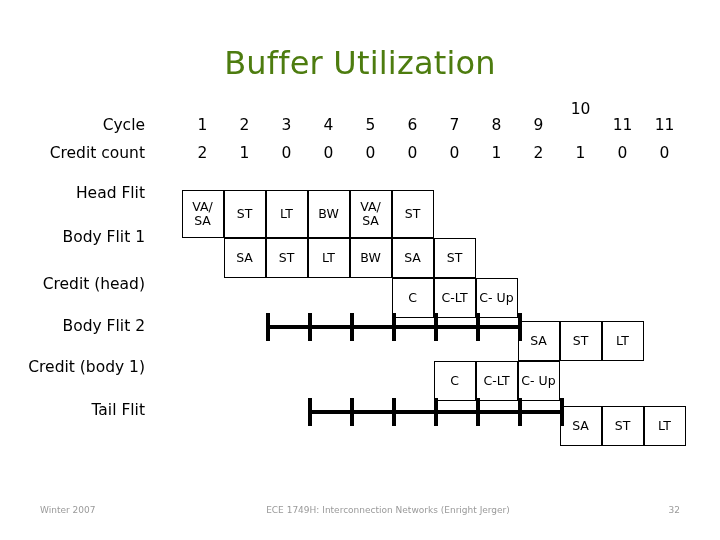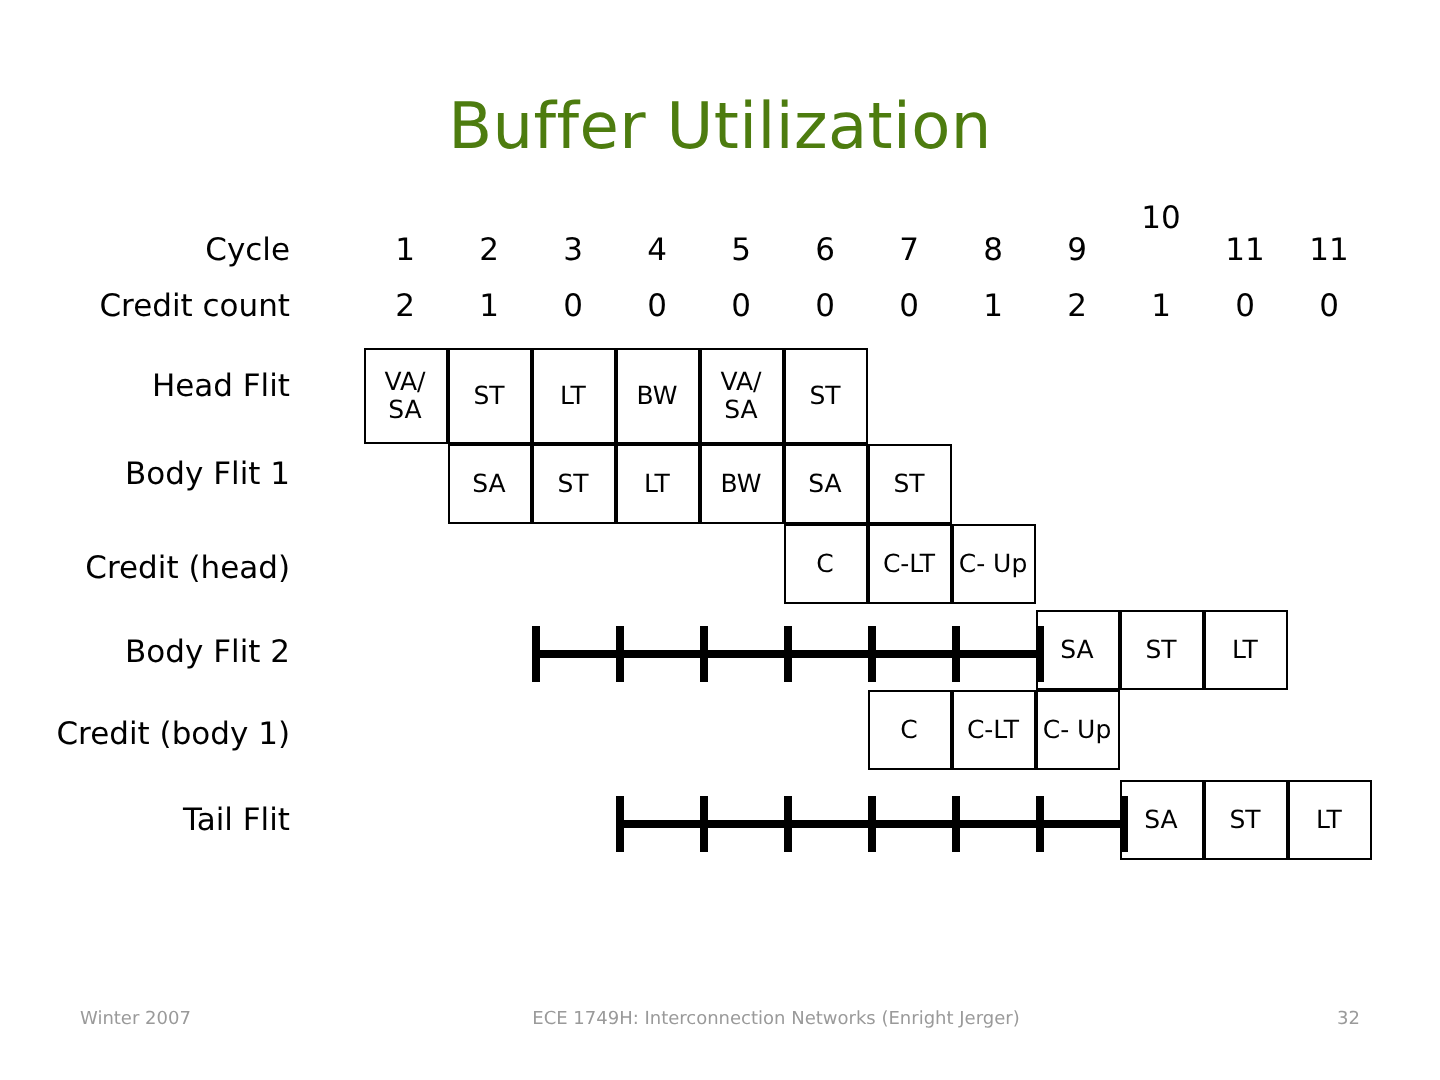--- a/index.html
+++ b/index.html
@@ -69,20 +69,21 @@
     display: flex;
     align-items: center;
     justify-content: center;
     font-size: 12.5px;
     line-height: 1.12;
     text-align: center;
     color: #000000;
     padding: 4px 1px;
     word-break: break-word;
     overflow: hidden;
+    margin-top: 16px;
   }
   .cell.tall  { font-size: 12.5px; }
 
   
   .timeline {
     position: absolute;
     height: 0;
   }
   .timeline .axis {
     position: absolute;

